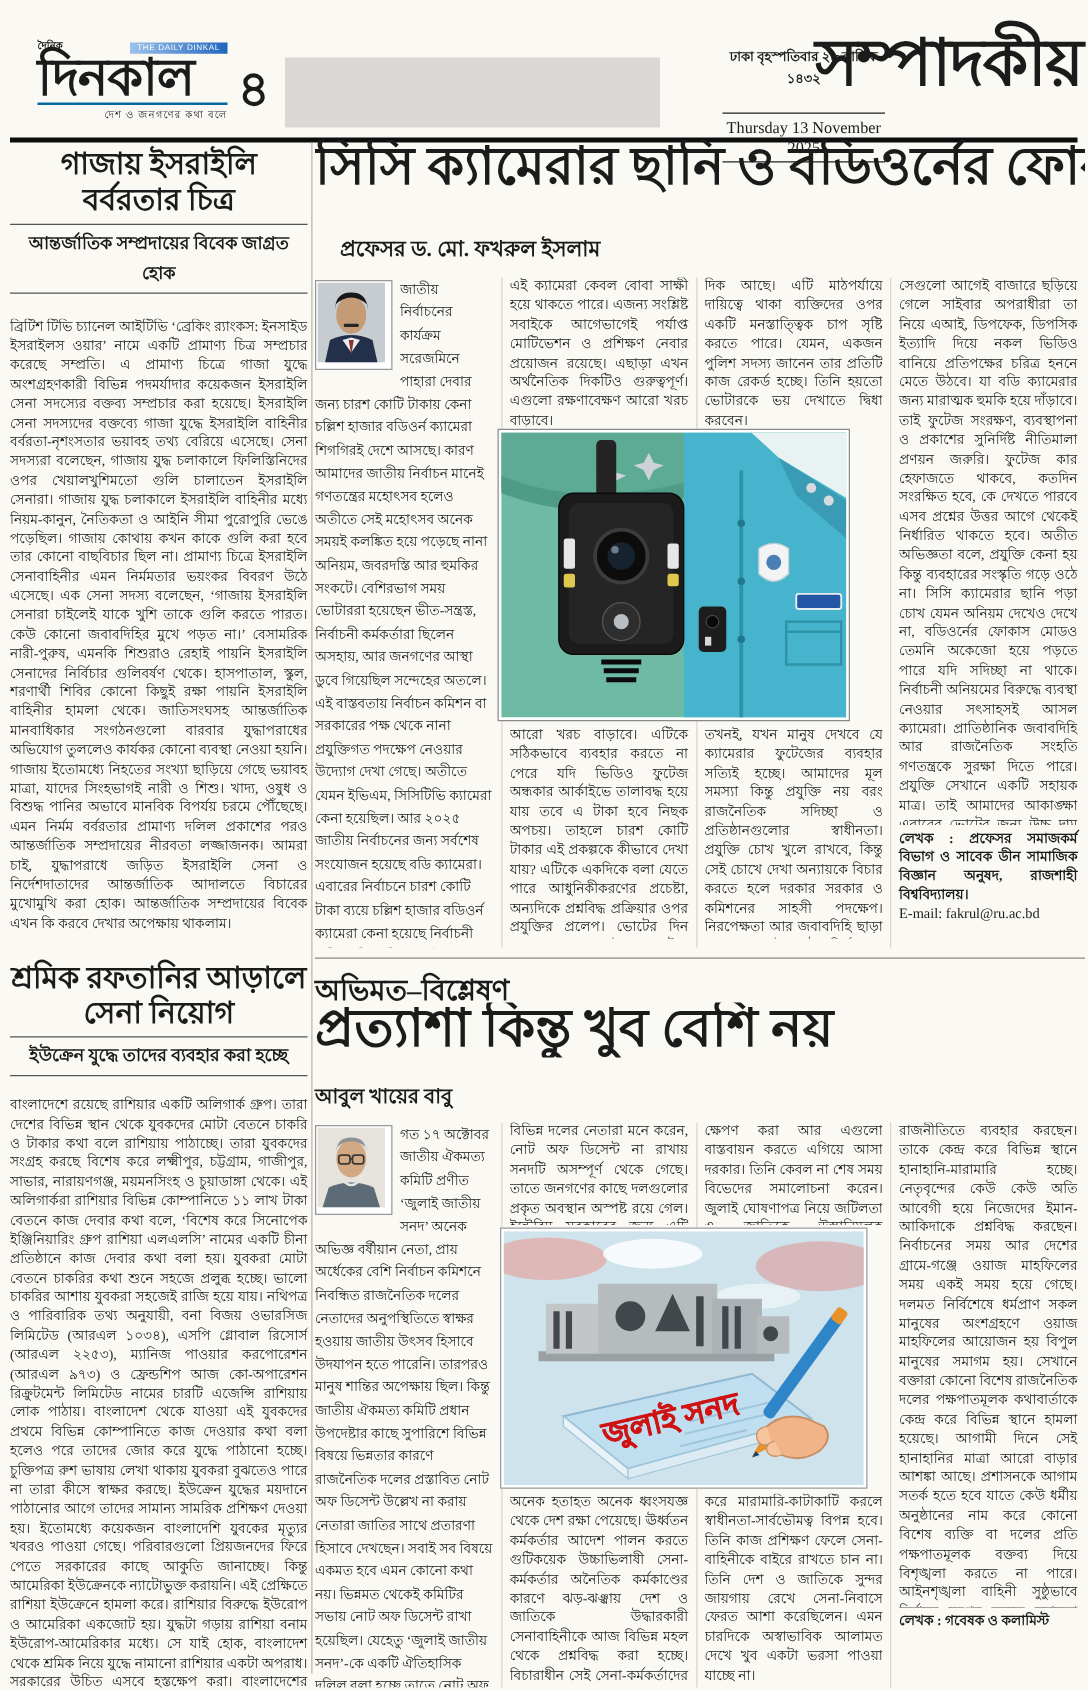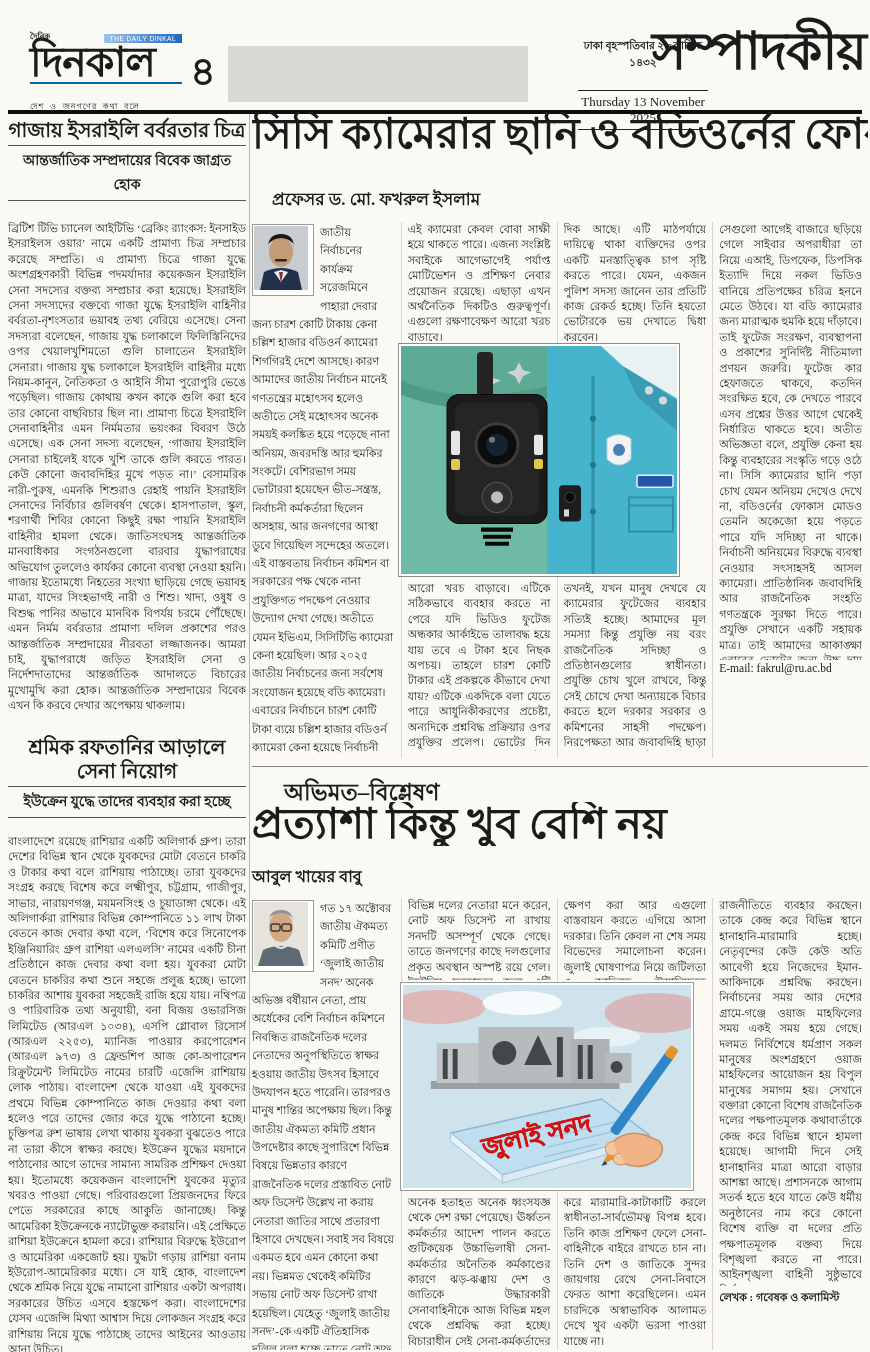--- a/index.html
+++ b/index.html
@@ -7,32 +7,32 @@
        font-family:"Liberation Serif","DejaVu Serif",serif;overflow:hidden;}
   .abs{position:absolute;}
   
   .logo-block{left:30px;top:30px;width:152px;}
   .logo-top{display:flex;align-items:flex-end;justify-content:space-between;height:13px;}
   .daily-label{font-size:8px;font-weight:bold;text-align:center;}
   .name-en{background:linear-gradient(90deg,#9cc2ea,#1f66c0);color:#fff;font-size:6.5px;
            font-family:"Liberation Sans",sans-serif;padding:1px 6px;letter-spacing:.5px;}
   .paper-name{font-size:41px;font-weight:900;line-height:.95;letter-spacing:-1px;
               border-bottom:2px solid #0369a1;}
-  .logo-tagline{font-size:8px;text-align:left;letter-spacing:1px;padding-top:16px;font-family:Liberation Mono, monospace;}
+  .logo-tagline{font-size:8px;text-align:right;letter-spacing:1px;padding-top:1px;}
   .page-number{left:190px;top:40px;font-size:40px;font-weight:700;}
   .ad-box{left:228px;top:46px;width:300px;height:56px;background:#d9d8d5;}
   .date-block{left:578px;top:38px;width:130px;text-align:center;}
   .date-bn{font-size:10.5px;font-weight:bold;border-bottom:1px solid #222;padding-bottom:18px;}
   .date-en{font-size:13px;padding:3px 0 3px 0;border-bottom:1px solid #222;}
   .section-title{right:4px;top:26px;font-size:52px;font-weight:900;letter-spacing:-1px;line-height:1;}
   .header-rule{left:8px;top:110px;width:854px;height:3.5px;background:#0d0d0d;}
   
   .left-rail{left:8px;top:114px;width:238px;}
   .rail-divider{left:249px;top:114px;width:1px;height:1225px;background:#b9b5ac;}
-  .lr-title{font-size:20px;font-weight:900;text-align:center;line-height:1.2;padding:4px 0 3px 0;}
+  .lr-title{font-size:24px;font-weight:900;text-align:center;line-height:1.2;padding:4px 0 3px 0;}
   .lr-sub{font-size:14px;font-weight:bold;text-align:center;border-top:1px solid #555;
           border-bottom:1px solid #555;padding:3px 0;}
   .bodytext{font-size:11px;line-height:1.40;text-align:justify;overflow:hidden;color:#1c1c1c;
             word-break:break-word;}
   .lr-body-a{height:500px;margin-top:20px;}
   .lr-body-b{height:540px;margin-top:16px;}
   .lr-art2{margin-top:10px;}
   
   .main-headline{left:252px;top:112px;width:616px;font-size:42px;font-weight:900;line-height:1.05;
                  white-space:nowrap;overflow:hidden;}
@@ -48,21 +48,21 @@
   .photo-frame{position:absolute;left:146px;top:121px;width:282px;height:234px;border:1px solid #8a8a8a;
                background:#fff;padding:2px;box-sizing:border-box;}
   .photo-frame svg{display:block;width:100%;height:100%;}
   .sp-main{height:240px;}
   .seg-main-top{height:119px;}
   .col4-text{height:438px;}
   .credit{font-size:11px;line-height:1.35;margin-top:4px;text-align:justify;font-weight:bold;}
   .email{font-size:11.5px;font-family:"Liberation Serif",serif;margin-top:2px;}
   .mid-rule{left:252px;top:766px;width:616px;height:1px;background:#8c8880;}
   
-  .op-kicker{left:252px;top:774px;font-size:23px;font-weight:700;margin-left:32px;}
+  .op-kicker{left:252px;top:774px;font-size:23px;font-weight:700;}
   .op-headline{left:252px;top:802px;width:616px;font-size:42px;font-weight:700;line-height:1.05;
                white-space:nowrap;overflow:hidden;}
   .op-byline{left:252px;top:864px;font-size:16px;font-weight:bold;}
   .op-body{left:252px;top:898px;width:616px;height:452px;display:flex;position:absolute;}
   .illus-frame{position:absolute;left:148px;top:84px;width:294px;height:209px;border:1px solid #9a9a9a;
                background:#fff;padding:2px;box-sizing:border-box;}
   .illus-frame svg{display:block;width:100%;height:100%;}
   .sp-op{height:215px;}
   .seg-op-top{height:82px;}
   .op-col4-text{height:388px;}
@@ -124,20 +124,21 @@
     <div class="sp-main"></div>
     <div class="bodytext seg" style="height:170px">আরো খরচ বাড়াবে। এটিকে সঠিকভাবে ব্যবহার করতে না পেরে যদি ভিডিও ফুটেজ অন্ধকার আর্কাইভে তালাবদ্ধ হয়ে যায় তবে এ টাকা হবে নিছক অপচয়। তাহলে চারশ কোটি টাকার এই প্রকল্পকে কীভাবে দেখা যায়? এটিকে একদিকে বলা যেতে পারে আধুনিকীকরণের প্রচেষ্টা, অন্যদিকে প্রশ্নবিদ্ধ প্রক্রিয়ার ওপর প্রযুক্তির প্রলেপ। ভোটের দিন কেন্দ্রের ভেতরে-বাইরে যা ঘটবে তার প্রামাণ্য দলিল হয়ে থাকবে এই ফুটেজ।</div>
   </div>
   <div class="col">
     <div class="bodytext seg seg-main-top">দিক আছে। এটি মাঠপর্যায়ে দায়িত্বে থাকা ব্যক্তিদের ওপর একটি মনস্তাত্ত্বিক চাপ সৃষ্টি করতে পারে। যেমন, একজন পুলিশ সদস্য জানেন তার প্রতিটি কাজ রেকর্ড হচ্ছে। তিনি হয়তো ভোটারকে ভয় দেখাতে দ্বিধা করবেন।</div>
     <div class="sp-main"></div>
     <div class="bodytext seg" style="height:170px">তখনই, যখন মানুষ দেখবে যে ক্যামেরার ফুটেজের ব্যবহার সত্যিই হচ্ছে। আমাদের মূল সমস্যা কিন্তু প্রযুক্তি নয় বরং রাজনৈতিক সদিচ্ছা ও প্রতিষ্ঠানগুলোর স্বাধীনতা। প্রযুক্তি চোখ খুলে রাখবে, কিন্তু সেই চোখে দেখা অন্যায়কে বিচার করতে হলে দরকার সরকার ও কমিশনের সাহসী পদক্ষেপ। নিরপেক্ষতা আর জবাবদিহি ছাড়া কোনো যন্ত্রই সুষ্ঠু নির্বাচনের নিশ্চয়তা দিতে পারে না।</div>
   </div>
   <div class="col">
     <div class="bodytext col4-text">সেগুলো আগেই বাজারে ছড়িয়ে গেলে সাইবার অপরাধীরা তা নিয়ে এআই, ডিপফেক, ডিপসিক ইত্যাদি দিয়ে নকল ভিডিও বানিয়ে প্রতিপক্ষের চরিত্র হননে মেতে উঠবে। যা বডি ক্যামেরার জন্য মারাত্মক হুমকি হয়ে দাঁড়াবে। তাই ফুটেজ সংরক্ষণ, ব্যবস্থাপনা ও প্রকাশের সুনির্দিষ্ট নীতিমালা প্রণয়ন জরুরি। ফুটেজ কার হেফাজতে থাকবে, কতদিন সংরক্ষিত হবে, কে দেখতে পারবে এসব প্রশ্নের উত্তর আগে থেকেই নির্ধারিত থাকতে হবে। অতীত অভিজ্ঞতা বলে, প্রযুক্তি কেনা হয় কিন্তু ব্যবহারের সংস্কৃতি গড়ে ওঠে না। সিসি ক্যামেরার ছানি পড়া চোখ যেমন অনিয়ম দেখেও দেখে না, বডিওর্নের ফোকাস মোডও তেমনি অকেজো হয়ে পড়তে পারে যদি সদিচ্ছা না থাকে। নির্বাচনী অনিয়মের বিরুদ্ধে ব্যবস্থা নেওয়ার সৎসাহসই আসল ক্যামেরা। প্রাতিষ্ঠানিক জবাবদিহি আর রাজনৈতিক সংহতি গণতন্ত্রকে সুরক্ষা দিতে পারে। প্রযুক্তি সেখানে একটি সহায়ক মাত্র। তাই আমাদের আকাঙ্ক্ষা এবারের ভোটের জন্য উচ্চ দাম দিয়ে কেনা বডিওর্ন ক্যামেরা যেন অতীতের মতো অন্ধ বা বোবা হয়ে না যায়। চল্লিশ হাজার আনসার ও পুলিশের বডিতে চল্লিশ হাজার বডিওর্ন ক্যামেরা আশি হাজার হয়ে যেন তরুণ ভোটারদের মতো সমস্বরে গর্জে ওঠা গণতন্ত্রের কণ্ঠস্বর হয়ে ওঠে।</div>
+    <div class="credit">লেখক : প্রফেসর সমাজকর্ম বিভাগ ও সাবেক ডীন সামাজিক বিজ্ঞান অনুষদ, রাজশাহী বিশ্ববিদ্যালয়।</div>
     <div class="email">E-mail: fakrul@ru.ac.bd</div>
   </div>
 
   <div class="photo-frame">
     <svg viewBox="0 0 276 226" preserveAspectRatio="none">
       <rect width="276" height="226" fill="#6fbaa5"></rect>
       <rect x="146" width="130" height="226" fill="#45b4cc"></rect>
       <polygon points="200,0 276,0 276,52 222,20" fill="#e9f2f2"></polygon>
       <path d="M0,0 L146,0 L146,48 Q70,70 0,44 Z" fill="#5dab94"></path>
       <path d="M0,34 Q60,60 146,40 L146,52 Q66,74 0,48 Z" fill="#4f9c86"></path>

